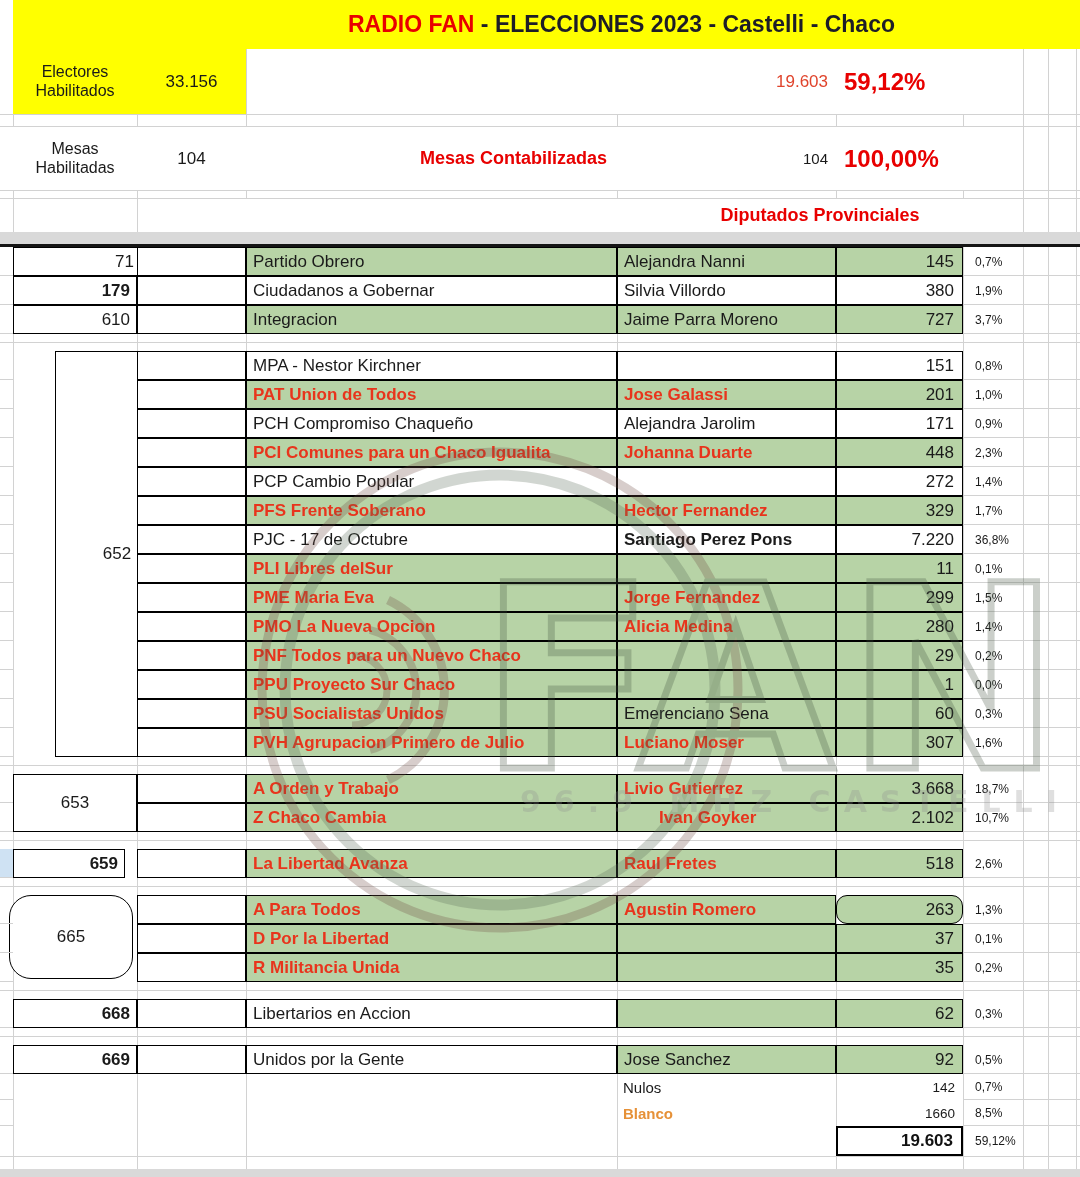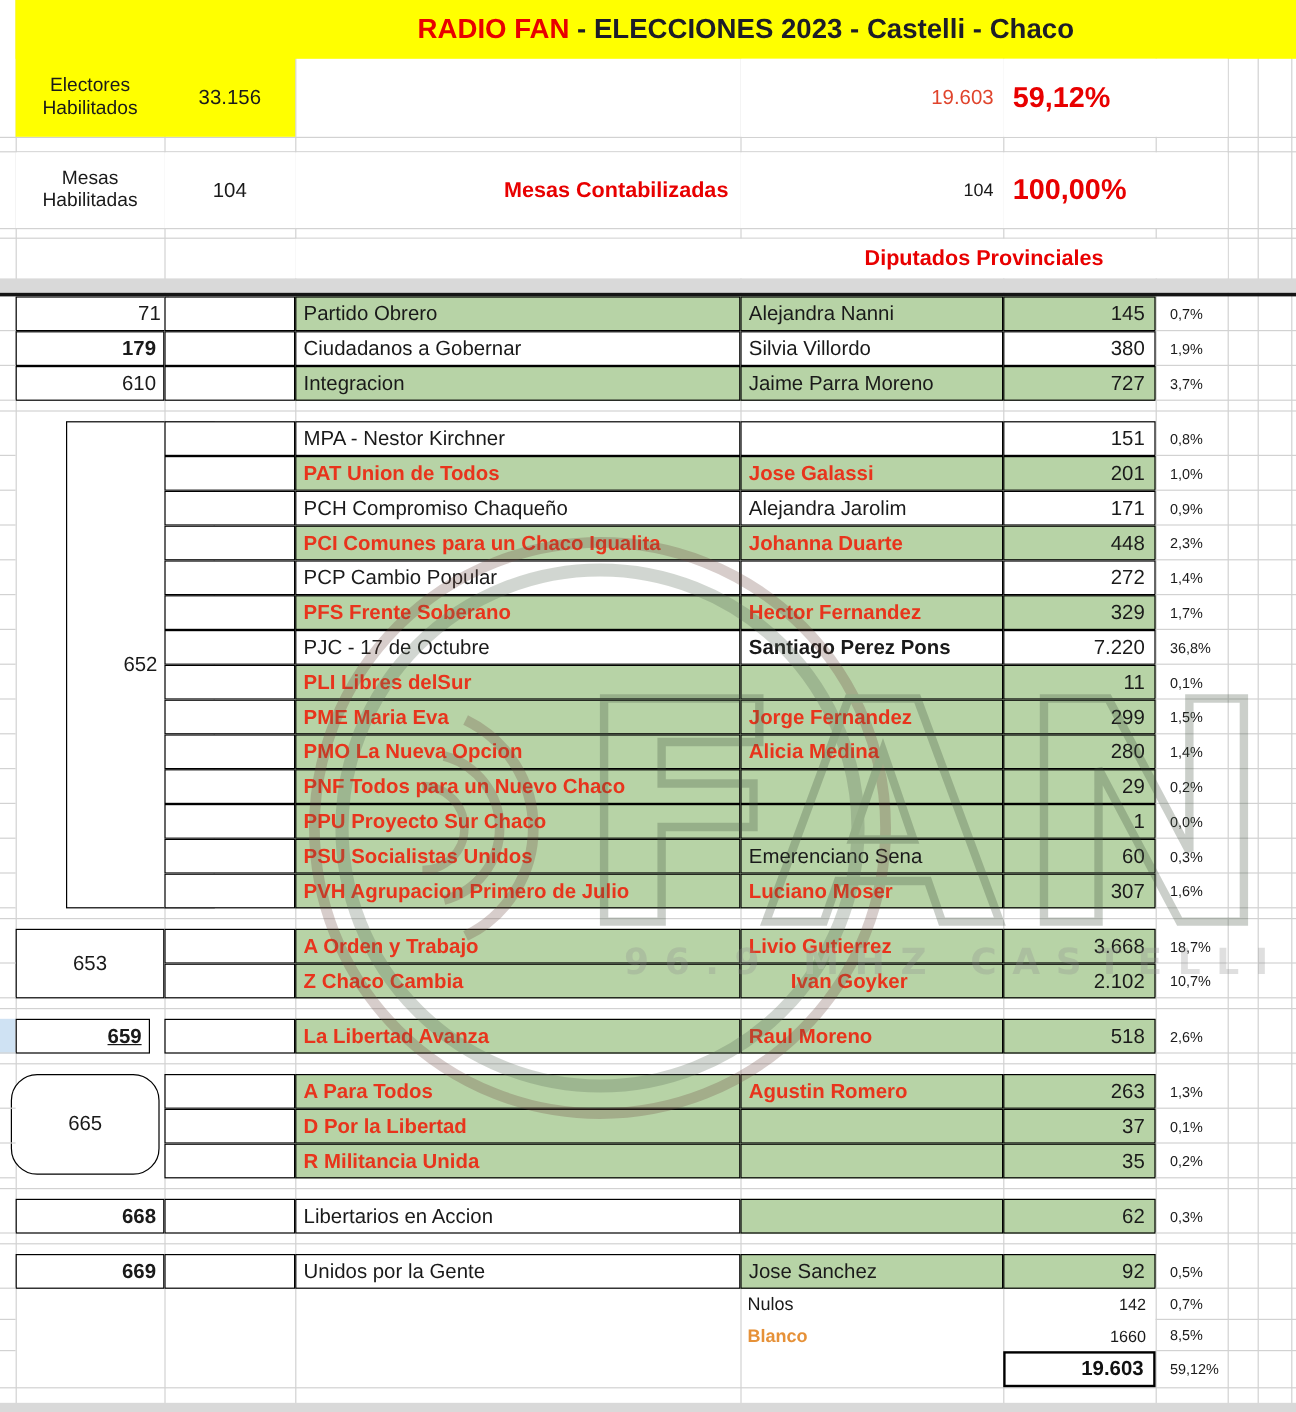--- a/index.html
+++ b/index.html
@@ -235,34 +235,34 @@
       <div class="gl" style="left: 963px; top: 802px; width: 117px; height: 1px;"></div>
       <div class="gl" style="left: 0px; top: 802px; width: 13px; height: 1px;"></div>
       <div class="cell" style="left: 137px; top: 803px; width: 109px; height: 29px;"></div>
       <div class="cell party green red" style="left: 246px; top: 803px; width: 371px; height: 29px;">Z Chaco Cambia</div>
       <div class="cell cand green red" style="left: 617px; top: 803px; width: 219px; height: 29px; padding-left: 41px;">Ivan Goyker</div>
       <div class="cell votes green" style="left: 836px; top: 803px; width: 127px; height: 29px;">2.102</div>
       <div class="pct" style="left: 963px; top: 803px; width: 60px; height: 29px;">10,7%</div>
       <div class="gl" style="left: 963px; top: 831px; width: 117px; height: 1px;"></div>
       <div class="gl" style="left: 0px; top: 831px; width: 13px; height: 1px;"></div>
       <div class="gl" style="left: 0px; top: 840px; width: 1080px; height: 1px;"></div>
-      <div class="cell idcell b" style="left: 13px; top: 849px; width: 112px; height: 29px; text-decoration: underline;">659</div>
+      <div class="cell idcell b" style="left: 13px; top: 849px; width: 112px; height: 29px;">659</div>
       <div class="cell" style="left: 137px; top: 849px; width: 109px; height: 29px;"></div>
       <div class="cell party green red" style="left: 246px; top: 849px; width: 371px; height: 29px;">La Libertad Avanza</div>
-      <div class="cell cand green red" style="left: 617px; top: 849px; width: 219px; height: 29px;">Raul Moreno</div>
+      <div class="cell cand green red" style="left: 617px; top: 849px; width: 219px; height: 29px;">Raul Fretes</div>
       <div class="cell votes green" style="left: 836px; top: 849px; width: 127px; height: 29px;">518</div>
       <div class="pct" style="left: 963px; top: 849px; width: 60px; height: 29px;">2,6%</div>
       <div class="gl" style="left: 963px; top: 877px; width: 117px; height: 1px;"></div>
       <div class="gl" style="left: 0px; top: 877px; width: 13px; height: 1px;"></div>
       <div class="gl" style="left: 0px; top: 886px; width: 1080px; height: 1px;"></div>
       <div class="cell idcell merged" style="left: 9px; top: 895px; width: 124px; height: 84px; border-radius: 22px;">665</div>
       <div class="cell" style="left: 137px; top: 895px; width: 109px; height: 29px;"></div>
       <div class="cell party green red" style="left: 246px; top: 895px; width: 371px; height: 29px;">A Para Todos</div>
       <div class="cell cand green red" style="left: 617px; top: 895px; width: 219px; height: 29px;">Agustin Romero</div>
-      <div class="cell votes green" style="left: 836px; top: 895px; width: 127px; height: 29px;">263</div>
+      <div class="cell votes green" style="left: 836px; top: 895px; width: 127px; height: 29px; border-radius: 11px;">263</div>
       <div class="pct" style="left: 963px; top: 895px; width: 60px; height: 29px;">1,3%</div>
       <div class="gl" style="left: 963px; top: 923px; width: 117px; height: 1px;"></div>
       <div class="gl" style="left: 0px; top: 923px; width: 13px; height: 1px;"></div>
       <div class="cell" style="left: 137px; top: 924px; width: 109px; height: 29px;"></div>
       <div class="cell party green red" style="left: 246px; top: 924px; width: 371px; height: 29px;">D Por la Libertad</div>
       <div class="cell cand green" style="left: 617px; top: 924px; width: 219px; height: 29px;"></div>
       <div class="cell votes green" style="left: 836px; top: 924px; width: 127px; height: 29px;">37</div>
       <div class="pct" style="left: 963px; top: 924px; width: 60px; height: 29px;">0,1%</div>
       <div class="gl" style="left: 963px; top: 952px; width: 117px; height: 1px;"></div>
       <div class="gl" style="left: 0px; top: 952px; width: 13px; height: 1px;"></div>

